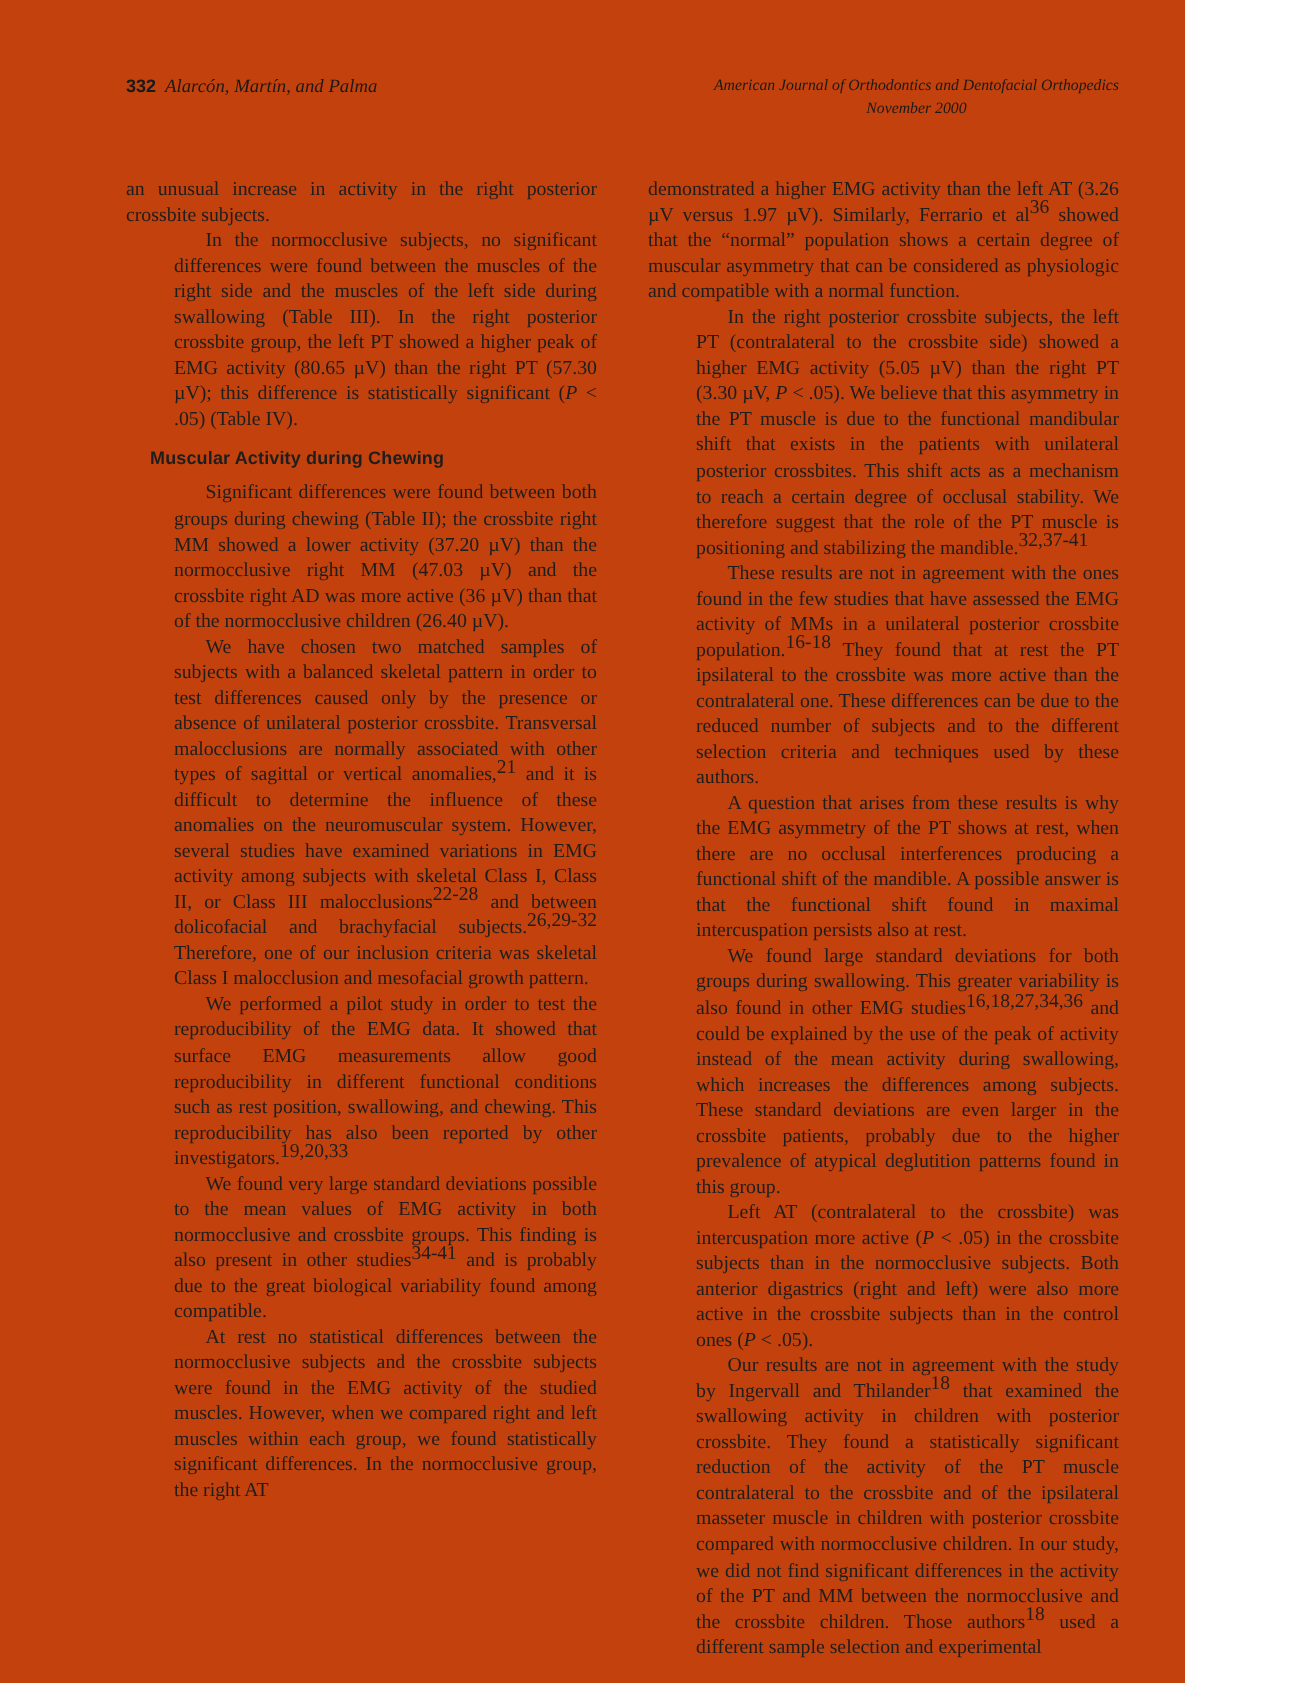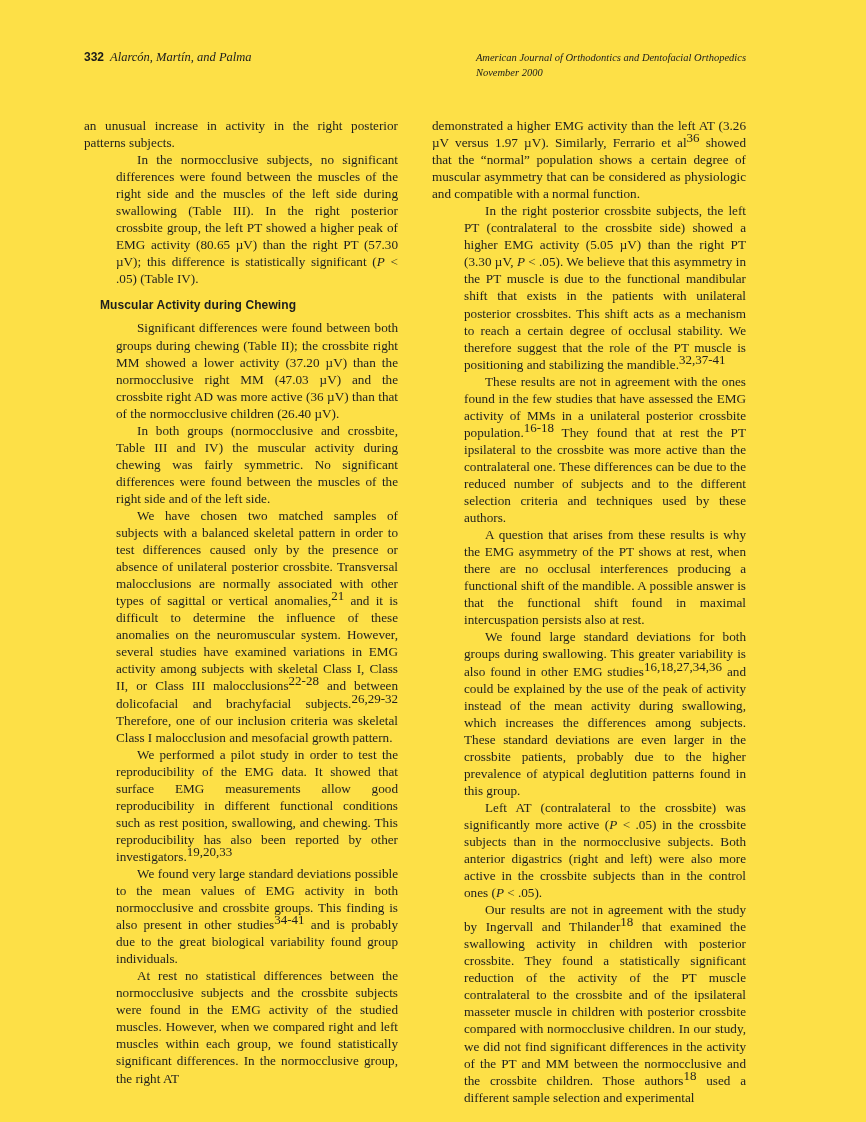--- a/index.html
+++ b/index.html
@@ -1,22 +1,22 @@
 <!DOCTYPE html>
 <html><head>
   <meta charset="utf-8">
   <style>
     html, body { margin: 0; padding: 0; background: #ffffff; }
     body { width: 866px; height: 1122px; position: relative; overflow: hidden; }
-    .page { position: absolute; left: 0; top: 0; width: 866px; height: 1122px; background: #fde047; color: #1a1a1a; }
+    .page { position: absolute; left: 0; top: 0; width: 790px; height: 1122px; background: #c2410c; color: #1a1a1a; }
     .header { position: absolute; top: 50px; left: 84px; width: 662px; height: 40px; }
     .header-left { position: absolute; left: 0; top: 0; font-family: "Liberation Serif", serif; font-size: 12px; white-space: nowrap; }
     .page-num { font-family: "Liberation Sans", sans-serif; font-weight: bold; font-size: 12px; margin-right: 3px; }
     .authors { font-style: italic; font-family: "Liberation Serif", serif; font-size: 12.5px; }
-    .header-right { position: absolute; right: 0; top: 0; text-align: left; font-family: "Liberation Serif", serif; font-style: italic; font-size: 10.5px; line-height: 15px; }
+    .header-right { position: absolute; right: 0; top: 0; text-align: center; font-family: "Liberation Serif", serif; font-style: italic; font-size: 10.5px; line-height: 15px; }
     .col { position: absolute; top: 117px; width: 314px; font-family: "Liberation Serif", serif; font-size: 13.2px; line-height: 17.05px; color: #1e1e1e; text-align: justify; hyphens: none; }
     .col-left { left: 84px; }
     .col-right { left: 432px; width: 314px; }
     .col p { margin: 0; text-indent: 0; }
     .col p.indent { text-indent: 21px; margin-left: 32px; }
     .col h2 { font-family: "Liberation Sans", sans-serif; font-weight: bold; font-size: 12px; margin: 10px 0 5px 0; line-height: 17px; letter-spacing: 0.1px; padding-left: 16px; }
     sup { font-size: 13px; line-height: 0; vertical-align: 5px; }
     .it { font-style: italic; }
   </style>
 </head>
@@ -29,34 +29,33 @@
       <span class="page-num">332</span>
       <span class="authors">Alarcón, Martín, and Palma</span>
     </div>
     <div class="header-right">
       <div>American Journal of Orthodontics and Dentofacial Orthopedics</div>
       <div>November 2000</div>
     </div>
   </div>
 
   <div class="col col-left">
-    <p>an unusual increase in activity in the right posterior patterns subjects.</p>
+    <p>an unusual increase in activity in the right posterior crossbite subjects.</p>
     <p class="indent"><span>In the normocclusive subjects, no significant differences were found between the muscles of the right side and the muscles of the left side during swallowing (Table III). In the right posterior crossbite group, the left PT showed a higher peak of EMG activity (80.65 µV) than the right PT (57.30 µV); this difference is statistically significant (</span><span class="it">P</span><span> &lt; .05) (Table IV).</span></p>
     <h2>Muscular Activity during Chewing</h2>
     <p class="indent">Significant differences were found between both groups during chewing (Table II); the crossbite right MM showed a lower activity (37.20 µV) than the normocclusive right MM (47.03 µV) and the crossbite right AD was more active (36 µV) than that of the normocclusive children (26.40 µV).</p>
-    <p class="indent">In both groups (normocclusive and crossbite, Table III and IV) the muscular activity during chewing was fairly symmetric. No significant differences were found between the muscles of the right side and of the left side.</p>
     <p class="indent"><span>We have chosen two matched samples of subjects with a balanced skeletal pattern in order to test differences caused only by the presence or absence of unilateral posterior crossbite. Transversal malocclusions are normally associated with other types of sagittal or vertical anomalies,</span><sup>21</sup><span> and it is difficult to determine the influence of these anomalies on the neuromuscular system. However, several studies have examined variations in EMG activity among subjects with skeletal Class I, Class II, or Class III malocclusions</span><sup>22-28</sup><span> and between dolicofacial and brachyfacial subjects.</span><sup>26,29-32</sup><span> Therefore, one of our inclusion criteria was skeletal Class I malocclusion and mesofacial growth pattern.</span></p>
     <p class="indent"><span>We performed a pilot study in order to test the reproducibility of the EMG data. It showed that surface EMG measurements allow good reproducibility in different functional conditions such as rest position, swallowing, and chewing. This reproducibility has also been reported by other investigators.</span><sup>19,20,33</sup></p>
-    <p class="indent"><span>We found very large standard deviations possible to the mean values of EMG activity in both normocclusive and crossbite groups. This finding is also present in other studies</span><sup>34-41</sup><span> and is probably due to the great biological variability found group individuals.</span></p>
+    <p class="indent"><span>We found very large standard deviations possible to the mean values of EMG activity in both normocclusive and crossbite groups. This finding is also present in other studies</span><sup>34-41</sup><span> and is probably due to the great biological variability found among compatible.</span></p>
     <p class="indent">At rest no statistical differences between the normocclusive subjects and the crossbite subjects were found in the EMG activity of the studied muscles. However, when we compared right and left muscles within each group, we found statistically significant differences. In the normocclusive group, the right AT</p>
   </div>
 
   <div class="col col-right">
     <p><span>demonstrated a higher EMG activity than the left AT (3.26 µV versus 1.97 µV). Similarly, Ferrario et al</span><sup>36</sup><span> showed that the “normal” population shows a certain degree of muscular asymmetry that can be considered as physiologic and compatible with a normal function.</span></p>
     <p class="indent"><span>In the right posterior crossbite subjects, the left PT (contralateral to the crossbite side) showed a higher EMG activity (5.05 µV) than the right PT (3.30 µV, </span><span class="it">P</span><span> &lt; .05). We believe that this asymmetry in the PT muscle is due to the functional mandibular shift that exists in the patients with unilateral posterior crossbites. This shift acts as a mechanism to reach a certain degree of occlusal stability. We therefore suggest that the role of the PT muscle is positioning and stabilizing the mandible.</span><sup>32,37-41</sup></p>
     <p class="indent"><span>These results are not in agreement with the ones found in the few studies that have assessed the EMG activity of MMs in a unilateral posterior crossbite population.</span><sup>16-18</sup><span> They found that at rest the PT ipsilateral to the crossbite was more active than the contralateral one. These differences can be due to the reduced number of subjects and to the different selection criteria and techniques used by these authors.</span></p>
     <p class="indent">A question that arises from these results is why the EMG asymmetry of the PT shows at rest, when there are no occlusal interferences producing a functional shift of the mandible. A possible answer is that the functional shift found in maximal intercuspation persists also at rest.</p>
     <p class="indent"><span>We found large standard deviations for both groups during swallowing. This greater variability is also found in other EMG studies</span><sup>16,18,27,34,36</sup><span> and could be explained by the use of the peak of activity instead of the mean activity during swallowing, which increases the differences among subjects. These standard deviations are even larger in the crossbite patients, probably due to the higher prevalence of atypical deglutition patterns found in this group.</span></p>
-    <p class="indent"><span>Left AT (contralateral to the crossbite) was significantly more active (</span><span class="it">P</span><span> &lt; .05) in the crossbite subjects than in the normocclusive subjects. Both anterior digastrics (right and left) were also more active in the crossbite subjects than in the control ones (</span><span class="it">P</span><span> &lt; .05).</span></p>
+    <p class="indent"><span>Left AT (contralateral to the crossbite) was intercuspation more active (</span><span class="it">P</span><span> &lt; .05) in the crossbite subjects than in the normocclusive subjects. Both anterior digastrics (right and left) were also more active in the crossbite subjects than in the control ones (</span><span class="it">P</span><span> &lt; .05).</span></p>
     <p class="indent"><span>Our results are not in agreement with the study by Ingervall and Thilander</span><sup>18</sup><span> that examined the swallowing activity in children with posterior crossbite. They found a statistically significant reduction of the activity of the PT muscle contralateral to the crossbite and of the ipsilateral masseter muscle in children with posterior crossbite compared with normocclusive children. In our study, we did not find significant differences in the activity of the PT and MM between the normocclusive and the crossbite children. Those authors</span><sup>18</sup><span> used a different sample selection and experimental</span></p>
   </div>
 
 </div>
 
 </body></html>

